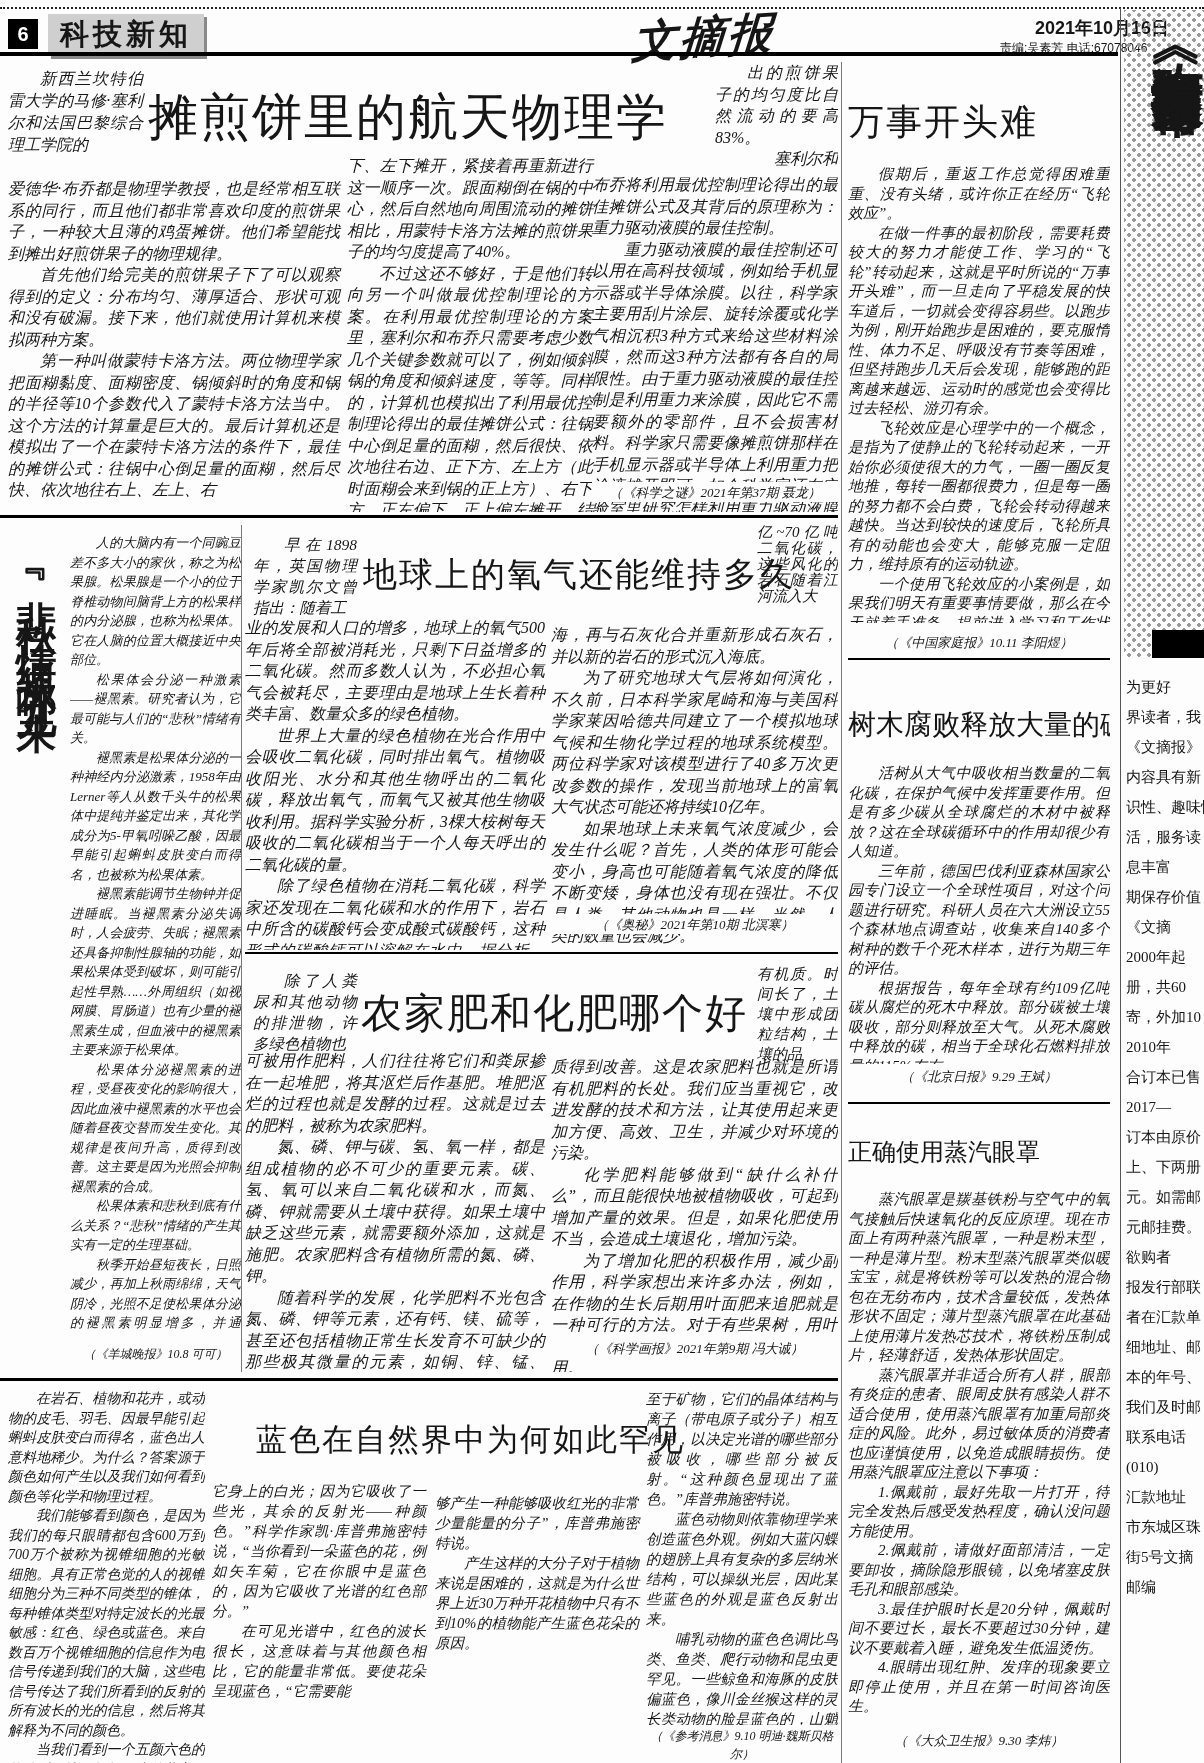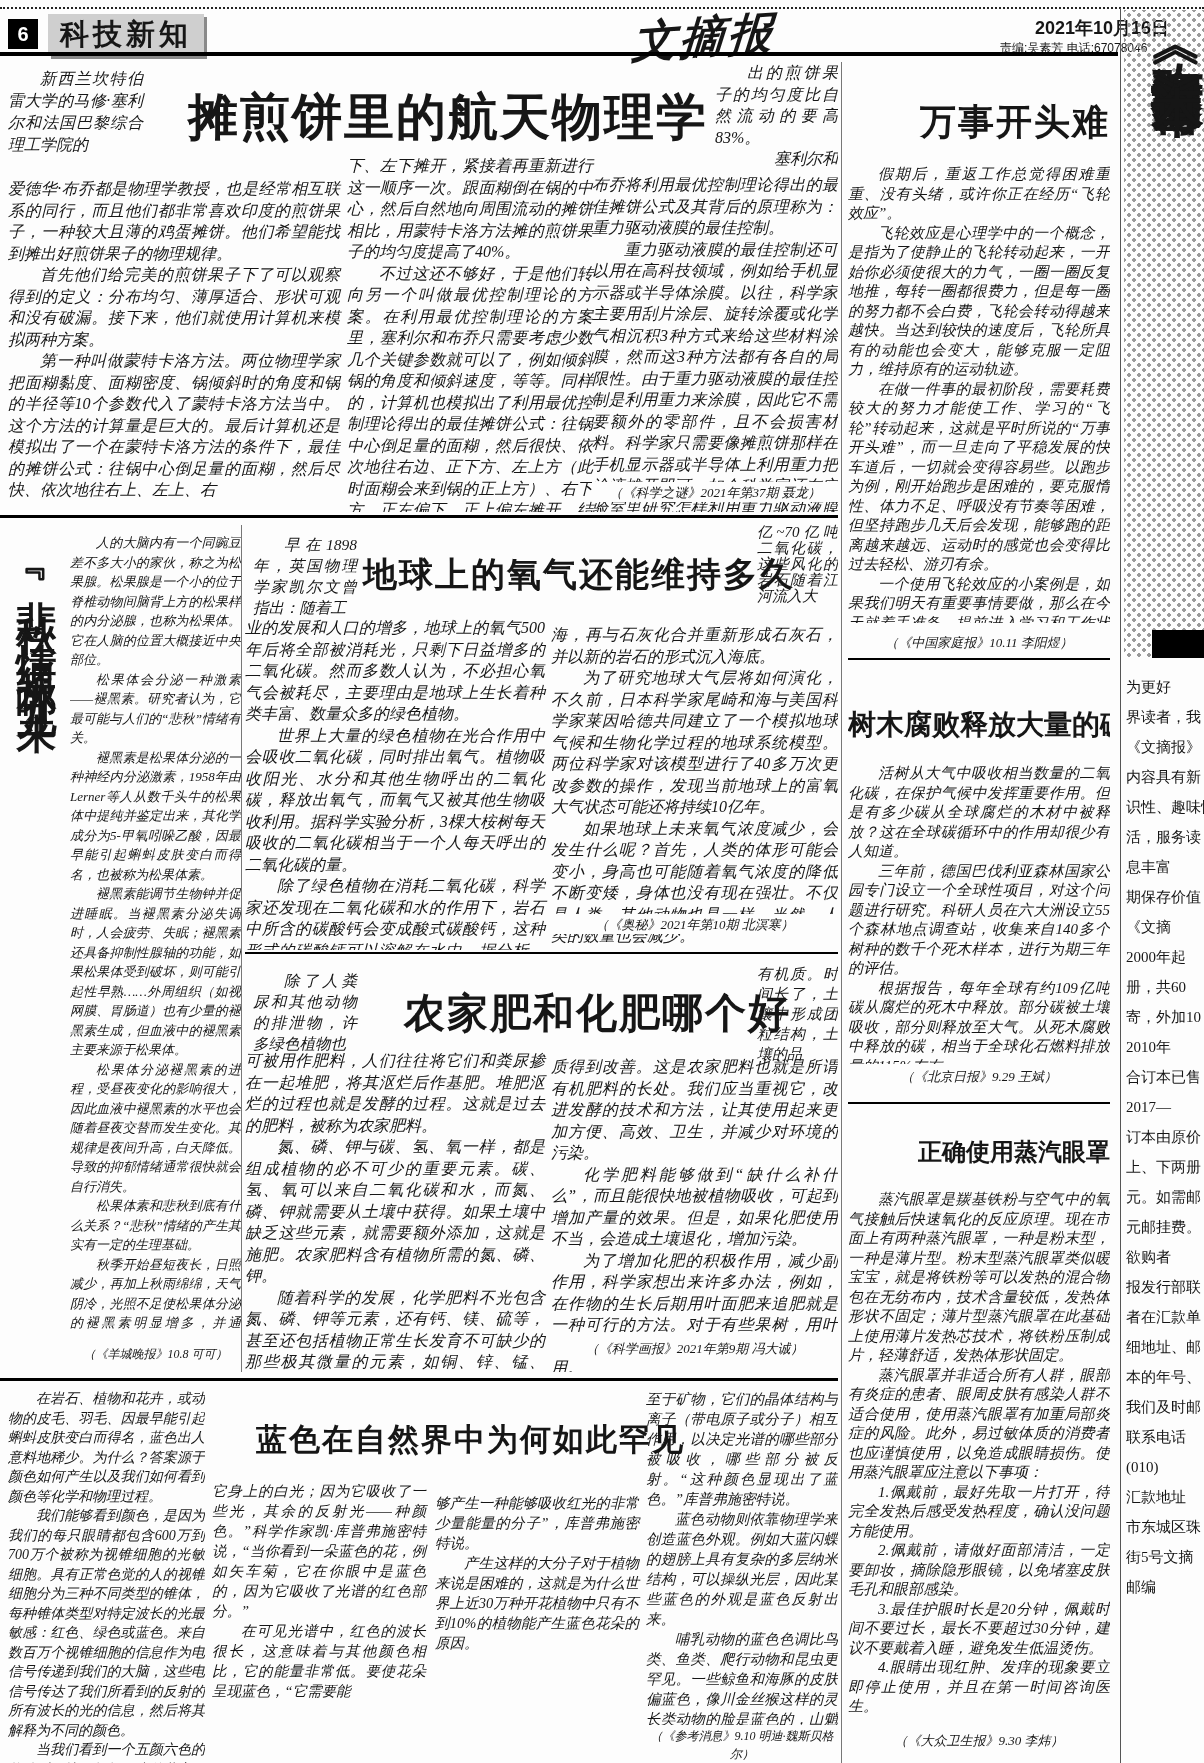--- a/index.html
+++ b/index.html
@@ -8,21 +8,21 @@
     font-family:"Liberation Serif","DejaVu Serif",serif;overflow:hidden;
   }
   .abs{position:absolute;}
   .rule{position:absolute;background:#000;}
   .dotted{position:absolute;border-top:2px dotted #222;height:0;}
   .clip{overflow:hidden;}
   .body-text p{margin:0;text-indent:2em;text-align:justify;font-style:italic;}
   .body-text.cont p:first-child{text-indent:0;}
   .attrib{position:absolute;background:#fdfdfd;text-align:center;
     font-style:italic;font-size:13px;line-height:18px;padding-top:2px;}
-  .art-title{font-weight:bold;text-align:right;letter-spacing:2px;white-space:nowrap;}
+  .art-title{font-weight:normal;text-align:left;letter-spacing:2px;white-space:nowrap;}
   
   .pagenum{width:30px;height:30px;background:#000;color:#fff;font-weight:bold;
     font-size:20px;text-align:center;line-height:30px;font-family:"Liberation Sans",sans-serif;}
   .section-box{font-family:"Liberation Sans",sans-serif;font-weight:bold;font-size:29px;
     background:#cfcfcf;box-shadow:3px 3px 0 #8a8a8a;padding:1px 12px;letter-spacing:4px;}
   .masthead{font-size:44px;font-weight:bold;font-style:italic;
     transform:rotate(-4deg) skewX(-8deg);letter-spacing:4px;}
   
   .halftone{
     background-image:
@@ -71,36 +71,36 @@
       <p>重力驱动液膜的最佳控制还可以用在高科技领域，例如给手机显示器或半导体涂膜。以往，科学家主要用刮片涂层、旋转涂覆或化学气相沉积3种方式来给这些材料涂膜，然而这3种方法都有各自的局限性。由于重力驱动液膜的最佳控制是利用重力来涂膜，因此它不需要额外的零部件，且不会损害材料。科学家只需要像摊煎饼那样在手机显示器或半导体上利用重力把涂液摊开即可。如今科学家还在实验室里研究怎样利用重力驱动液膜的最佳控制来给火箭或航天飞机涂耐高温膜。</p>
     </div>
   <div class="attrib" style="left:584px;top:420px;width:246px;">（《科学之谜》2021年第37期 聂龙）</div>
 </div>
 <div class="rule" style="left:0;top:515px;width:838px;height:3px;"></div>
 
 <div class="abs clip" style="left:848px;top:62px;width:262px;height:592px;">
   <div class="art-title" style="margin-top:36px;font-size:36px;">万事开头难</div>
   <div class="body-text clip" style="margin-top:18px;height:458px;font-size:15px;line-height:19.5px;">
       <p>假期后，重返工作总觉得困难重重、没有头绪，或许你正在经历“飞轮效应”。</p>
+      <p>在做一件事的最初阶段，需要耗费较大的努力才能使工作、学习的“飞轮”转动起来，这就是平时所说的“万事开头难”，而一旦走向了平稳发展的快车道后，一切就会变得容易些。以跑步为例，刚开始跑步是困难的，要克服惰性、体力不足、呼吸没有节奏等困难，但坚持跑步几天后会发现，能够跑的距离越来越远、运动时的感觉也会变得比过去轻松、游刃有余。</p>
       <p>飞轮效应是心理学中的一个概念，是指为了使静止的飞轮转动起来，一开始你必须使很大的力气，一圈一圈反复地推，每转一圈都很费力，但是每一圈的努力都不会白费，飞轮会转动得越来越快。当达到较快的速度后，飞轮所具有的动能也会变大，能够克服一定阻力，维持原有的运动轨迹。</p>
-      <p>在做一件事的最初阶段，需要耗费较大的努力才能使工作、学习的“飞轮”转动起来，这就是平时所说的“万事开头难”，而一旦走向了平稳发展的快车道后，一切就会变得容易些。以跑步为例，刚开始跑步是困难的，要克服惰性、体力不足、呼吸没有节奏等困难，但坚持跑步几天后会发现，能够跑的距离越来越远、运动时的感觉也会变得比过去轻松、游刃有余。</p>
       <p>一个使用飞轮效应的小案例是，如果我们明天有重要事情要做，那么在今天就着手准备，提前进入学习和工作状态，之后就没那么痛苦了。</p>
     </div>
   <div class="attrib" style="left:0;top:570px;width:262px;">（《中国家庭报》10.11 李阳煜）</div>
 </div>
 <div class="rule" style="left:848px;top:658px;width:262px;height:2px;"></div>
 
 <div class="abs clip" style="left:8px;top:525px;width:233px;height:847px;">
   <div class="abs vtitle" style="left:2px;top:30px;height:790px;">『悲秋』情绪从哪儿来</div>
   <div class="abs body-text clip" style="left:62px;top:8px;width:171px;height:800px;font-size:13px;line-height:19.5px;">
       <p>人的大脑内有一个同豌豆差不多大小的家伙，称之为松果腺。松果腺是一个小的位于脊椎动物间脑背上方的松果样的内分泌腺，也称为松果体。它在人脑的位置大概接近中央部位。</p>
       <p>松果体会分泌一种激素——褪黑素。研究者认为，它最可能与人们的“悲秋”情绪有关。</p>
       <p>褪黑素是松果体分泌的一种神经内分泌激素，1958年由Lerner等人从数千头牛的松果体中提纯并鉴定出来，其化学成分为5-甲氧吲哚乙酸，因最早能引起蝌蚪皮肤变白而得名，也被称为松果体素。</p>
       <p>褪黑素能调节生物钟并促进睡眠。当褪黑素分泌失调时，人会疲劳、失眠；褪黑素还具备抑制性腺轴的功能，如果松果体受到破坏，则可能引起性早熟……外周组织（如视网膜、胃肠道）也有少量的褪黑素生成，但血液中的褪黑素主要来源于松果体。</p>
-      <p>松果体分泌褪黑素的进程，受昼夜变化的影响很大，因此血液中褪黑素的水平也会随着昼夜交替而发生变化。其规律是夜间升高，白天降低。导致的抑郁情绪通常很快就会自行消失。</p>
+      <p>松果体分泌褪黑素的进程，受昼夜变化的影响很大，因此血液中褪黑素的水平也会随着昼夜交替而发生变化。其规律是夜间升高，质得到改善。这主要是因为光照会抑制褪黑素的合成。</p>
       <p>松果体素和悲秋到底有什么关系？“悲秋”情绪的产生其实有一定的生理基础。</p>
       <p>秋季开始昼短夜长，日照减少，再加上秋雨绵绵，天气阴冷，光照不足使松果体分泌的褪黑素明显增多，并通过“负反馈”作用使甲状腺素、肾上腺素等能振奋情绪的人体激素分泌减少。于是人体细胞的新陈代谢相对减慢，人的情绪也就抑郁消沉、郁郁寡欢，有的甚至终日无精打采、昏昏欲睡……所以，悲秋也可能成为疾病。而且，因为季节变化所带来的情绪低落的现象不仅发生在秋季，冬季也可能出现。不过大家也不用太过担心，“悲秋”导致的抑郁情绪通常很快就会自行消失，真正构成疾病的情况很少见。</p>
     </div>
   <div class="attrib" style="left:62px;top:818px;width:171px;font-size:12px;">（《羊城晚报》10.8 可可）</div>
 </div>
 <div class="rule" style="left:241px;top:525px;width:1px;height:847px;background:#777;"></div>
 
 <div class="abs clip" style="left:245px;top:522px;width:593px;height:428px;">
   <div class="abs body-text" style="left:8px;top:12px;width:104px;font-size:15.5px;line-height:21px;">
     <p>早在1898年，英国物理学家凯尔文曾指出：随着工</p>

